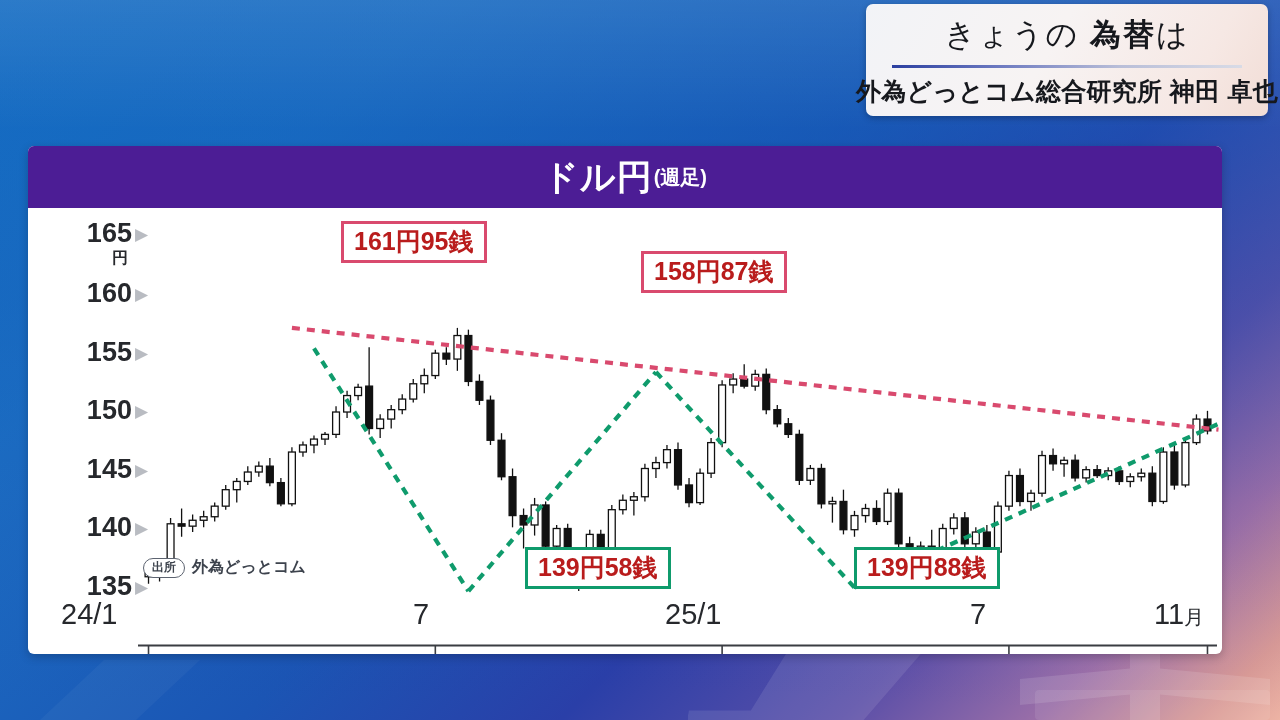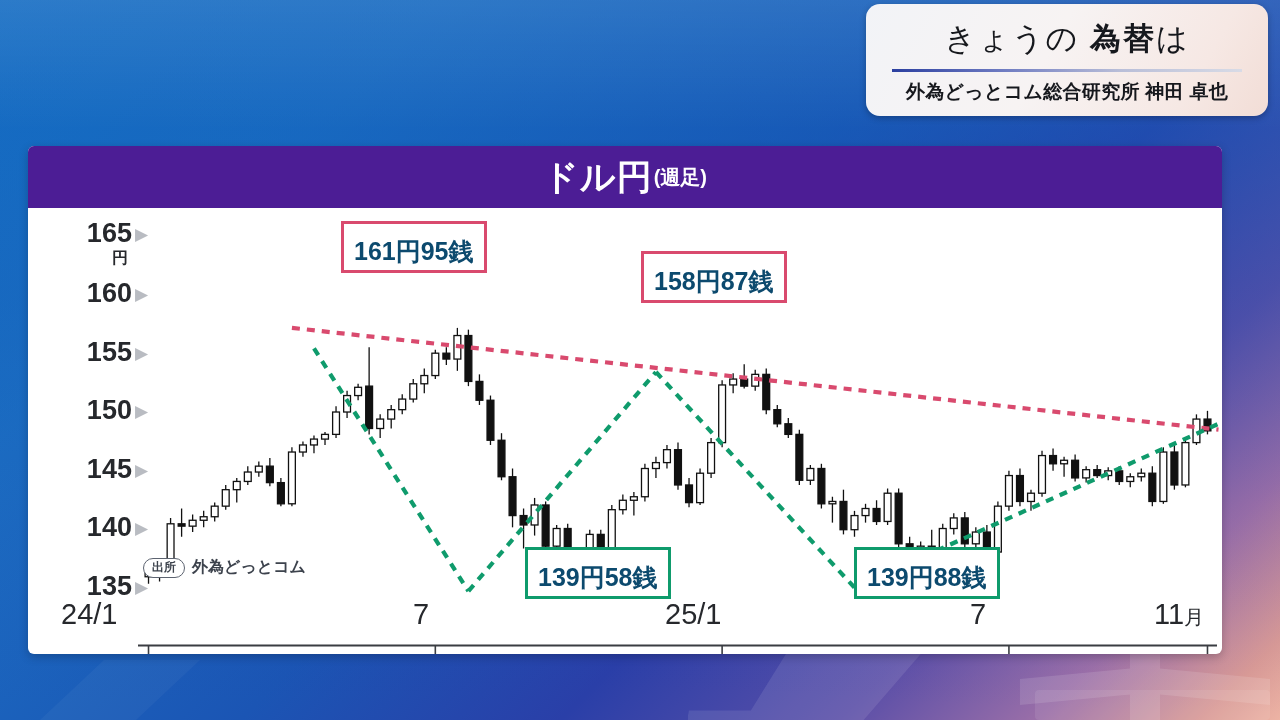--- a/index.html
+++ b/index.html
@@ -45,36 +45,36 @@
     left:40px; top:660px; width:160px; height:60px;
     background:rgba(255,255,255,.18);
     clip-path:polygon(40% 0,100% 0,60% 100%,0 100%);
   }
 
   
   #header {
     position:absolute; left:866px; top:4px; width:402px; height:112px;
     z-index:5;
     background:linear-gradient(120deg,#f2f3f7 0%,#f7f3f3 45%,#f6e8e4 80%,#f2ddd6 100%);
-    border-radius:14px;
+    border-radius:7px;
     box-shadow:0 2px 6px rgba(0,0,0,.28);
     display:flex; flex-direction:column; align-items:center; justify-content:center;
   }
   #header .htitle {
     font-size:31px; letter-spacing:2px; color:#16181d; white-space:nowrap;
     margin-top:2px;
   }
   #header .htitle b { font-weight:bold; }
   #header .htitle .lite { font-weight:500; }
   #header .rule {
     width:350px; height:3px; margin:9px 0 7px 0;
     background:linear-gradient(to right,#2b3fa0 0%,#6b78c0 30%,#b9bed8 65%,#d8dbe6 100%);
   }
   #header .hsub {
-    font-size:19px; font-weight:bold; color:#16181d; white-space:nowrap;
+    font-size:25px; font-weight:bold; color:#16181d; white-space:nowrap;
     letter-spacing:.3px;
   }
 
   
   #card {
     position:absolute; left:28px; top:146px; width:1194px; height:508px;
     background:#ffffff; border-radius:6px; z-index:4;
     box-shadow:0 3px 10px rgba(0,0,0,.22);
     overflow:hidden;
   }
@@ -85,22 +85,22 @@
   }
   #cardTitle .t1 { font-size:35px; font-weight:bold; letter-spacing:1px; }
   #cardTitle .t2 { font-size:20px; font-weight:bold; letter-spacing:0; margin-left:1px; }
 
   #plotwrap { position:relative; width:1194px; height:444px; }
   svg.chart { position:absolute; left:0; top:0; }
 
   
   .annot {
     position:absolute; background:#fff; z-index:6;
-    font-size:25px; font-weight:bold; color:#0c4a6e;
-    padding:13px 10px 5px 10px; white-space:nowrap; letter-spacing:0px;
+    font-size:25px; font-weight:bold; color:#b91c1c;
+    padding:3px 10px 5px 10px; white-space:nowrap; letter-spacing:0px;
     line-height:1.12;
   }
   .annot.red { border:3px solid #d94a6e; }
   .annot.green { border:3px solid #0f9b6c;margin-left:48px; }
 
   
   #source {
     position:absolute; left:143px; top:557px; z-index:7;
     display:flex; align-items:center; gap:7px;
   }

